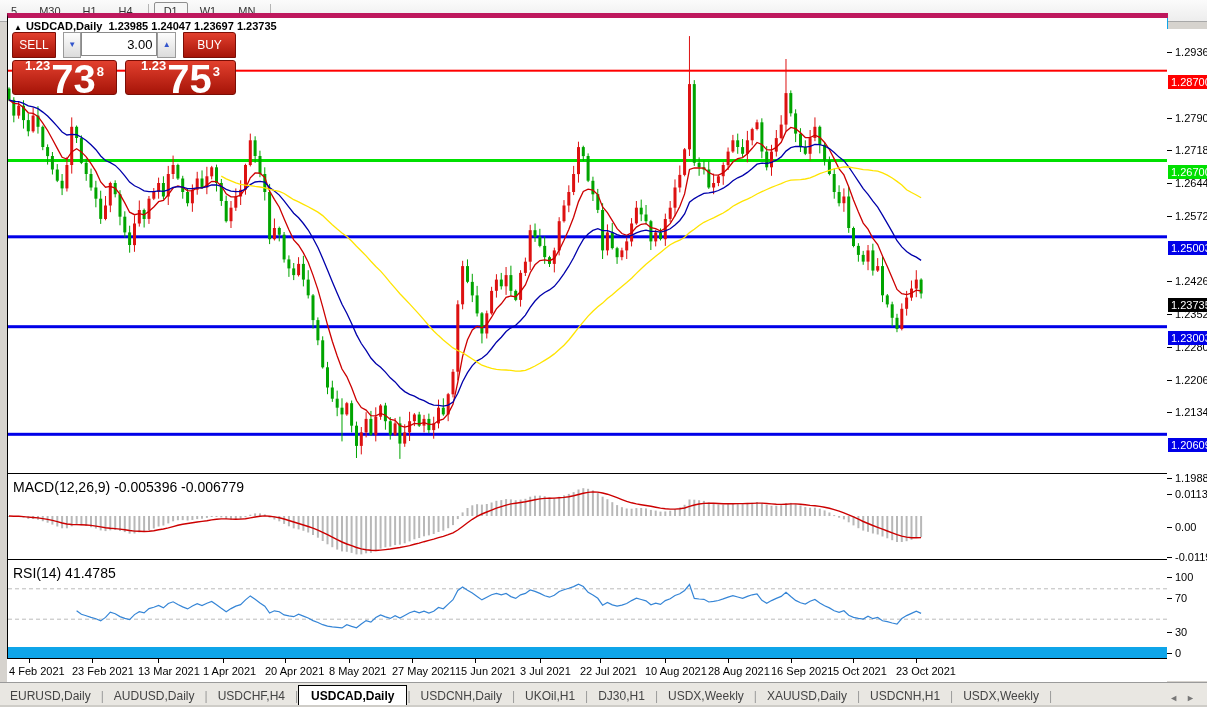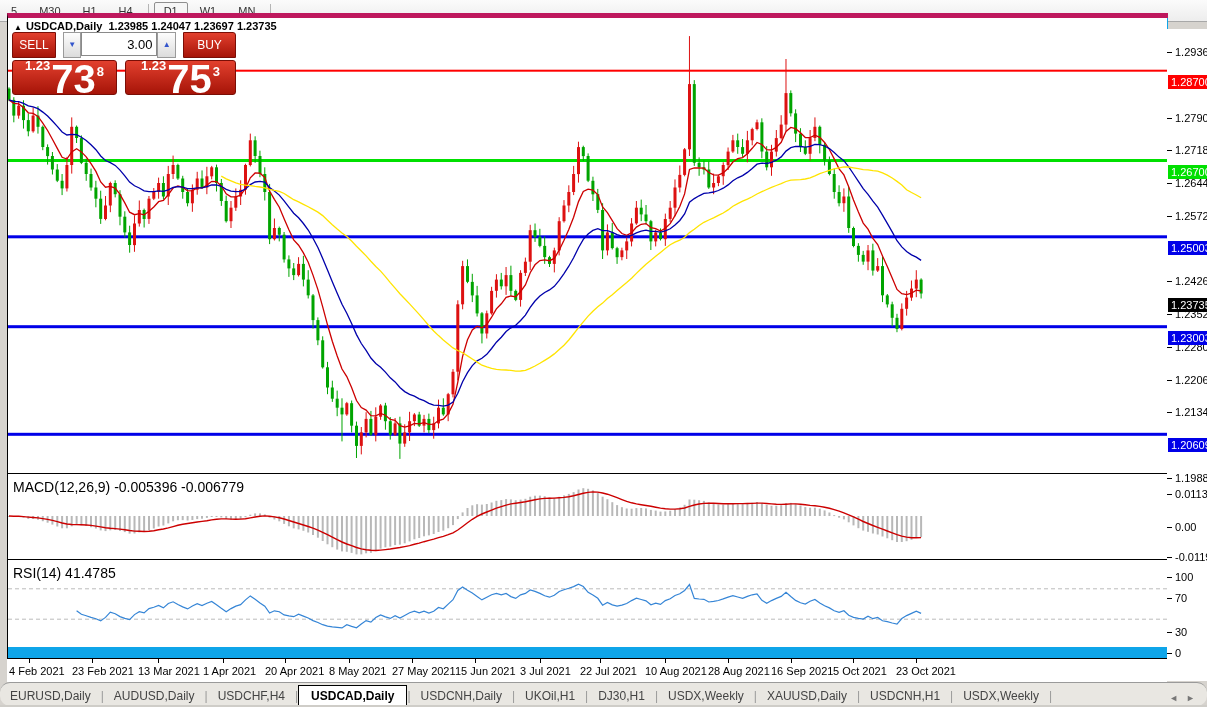--- a/index.html
+++ b/index.html
@@ -32,21 +32,21 @@
   .p-sup{font-size:13px;font-weight:bold;margin:0 0 14px 1px;}
   
   .tick{position:absolute;left:0;width:5px;height:1px;background:#000;}
   .ticklbl{position:absolute;left:8px;white-space:nowrap;}
   .badge{position:absolute;left:1px;padding:1px 3px;color:#fff;white-space:nowrap;z-index:4;}
   
   #dateaxis{position:absolute;left:7px;top:658px;width:1160px;height:23px;background:#fff;border-top:1px solid #000;font-size:11px;color:#000;}
   .datelbl{position:absolute;top:6px;white-space:nowrap;}
   .datetick{position:absolute;top:0;width:1px;height:4px;background:#000;}
   
-  #tabbar{position:absolute;left:0;top:682px;width:1207px;height:23px;background:#e9e7e2;border-top:1px solid #9a9a9a;display:flex;align-items:flex-end;font-size:12px;color:#444;border-radius:10px;}
+  #tabbar{position:absolute;left:0;top:682px;width:1207px;height:23px;background:#e9e7e2;border-top:1px solid #9a9a9a;display:flex;align-items:flex-end;font-size:12px;color:#444;}
   .tab{padding:3px 10px;cursor:default;white-space:nowrap;}
   .tab.active{background:#fff;border:1px solid #000;border-bottom:none;color:#000;font-weight:bold;padding:3px 12px;}
   .tab-sep{color:#999;margin:0 0 3px 0;}
   #tabnav{position:absolute;right:4px;bottom:4px;color:#777;font-size:9px;letter-spacing:8px;}
   #botstrip{position:absolute;left:0;top:705px;width:1207px;height:2px;background:#cfcdc8;}
   .paneLabel{position:absolute;left:5px;font-size:14px;color:#000;z-index:3;white-space:nowrap;}
 </style>
 </head>
 <body>
 

